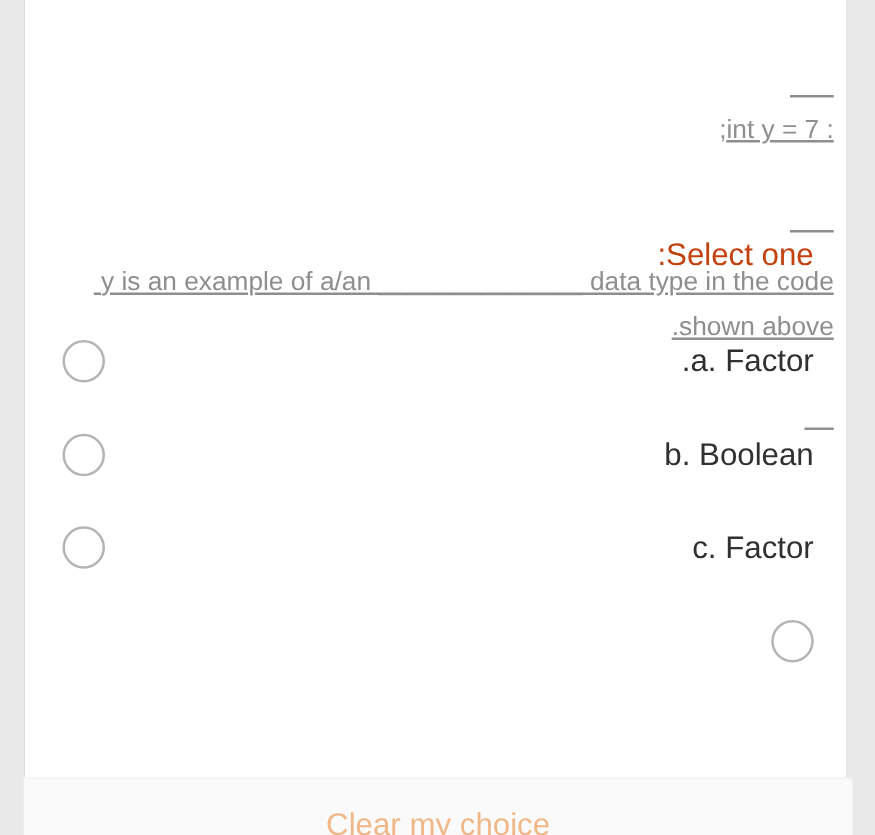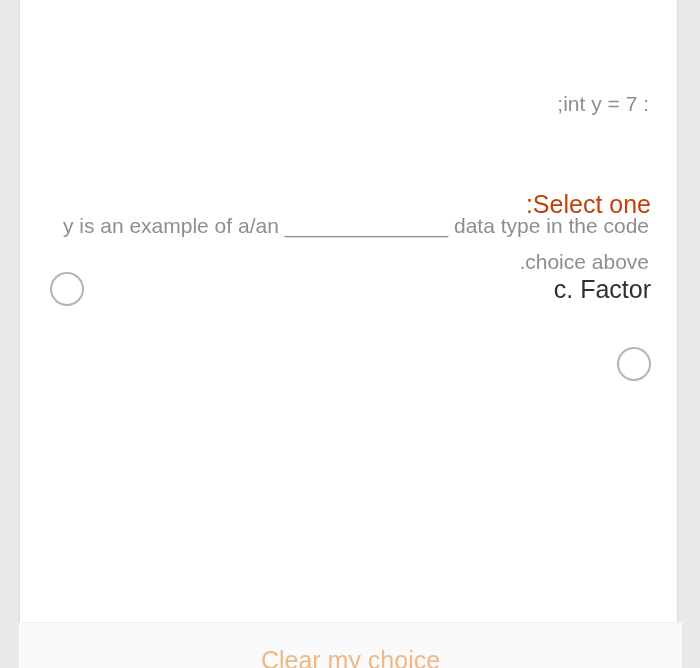--- a/index.html
+++ b/index.html
@@ -38,27 +38,28 @@
     direction: rtl;
     overflow: hidden;
   }
 
   
   .qtext {
     position: absolute;
     left: 0;
     right: 0;
     top: 14px;
-    padding: 0 28px 0 40px;
+    padding: 0 10px 0 40px;
     color: #8e8e8e;
     font-size: 21px;
     line-height: 36px;
     text-align: right;
     direction: rtl;
     white-space: pre-wrap;
+    text-decoration: underline;
   }
   .qtext .code-line {
     display: block;
     direction: rtl;
     unicode-bidi: isolate;
   }
   .qtext .prompt-line {
     display: block;
     margin-top: 14px;
     direction: rtl;
@@ -141,28 +142,36 @@
 </style>
 </head>
 <body>
 
 <div class="page">
 
   <div class="question-card">
 
     <div class="qtext">
       <span class="code-line">: int y = 7;</span>
-      <span class="prompt-line">y is an example of a/an ______________ data type in the code choice above.</span>
+      <span class="prompt-line">y is an example of a/an ______________ data type in the code shown above.</span>
     </div>
 
     <div class="select-one">Select one:</div>
 
     <div class="answers">
 
+      <div class="answer-row">
+        <span class="answer-label">a. Factor.</span>
+        <span class="radio"></span>
+      </div>
 
+      <div class="answer-row">
+        <span class="answer-label">b. Boolean</span>
+        <span class="radio"></span>
+      </div>
 
       <div class="answer-row">
         <span class="answer-label">c. Factor</span>
         <span class="radio"></span>
       </div>
 
       <div class="answer-row">
         <span class="radio"></span>
       </div>
 

